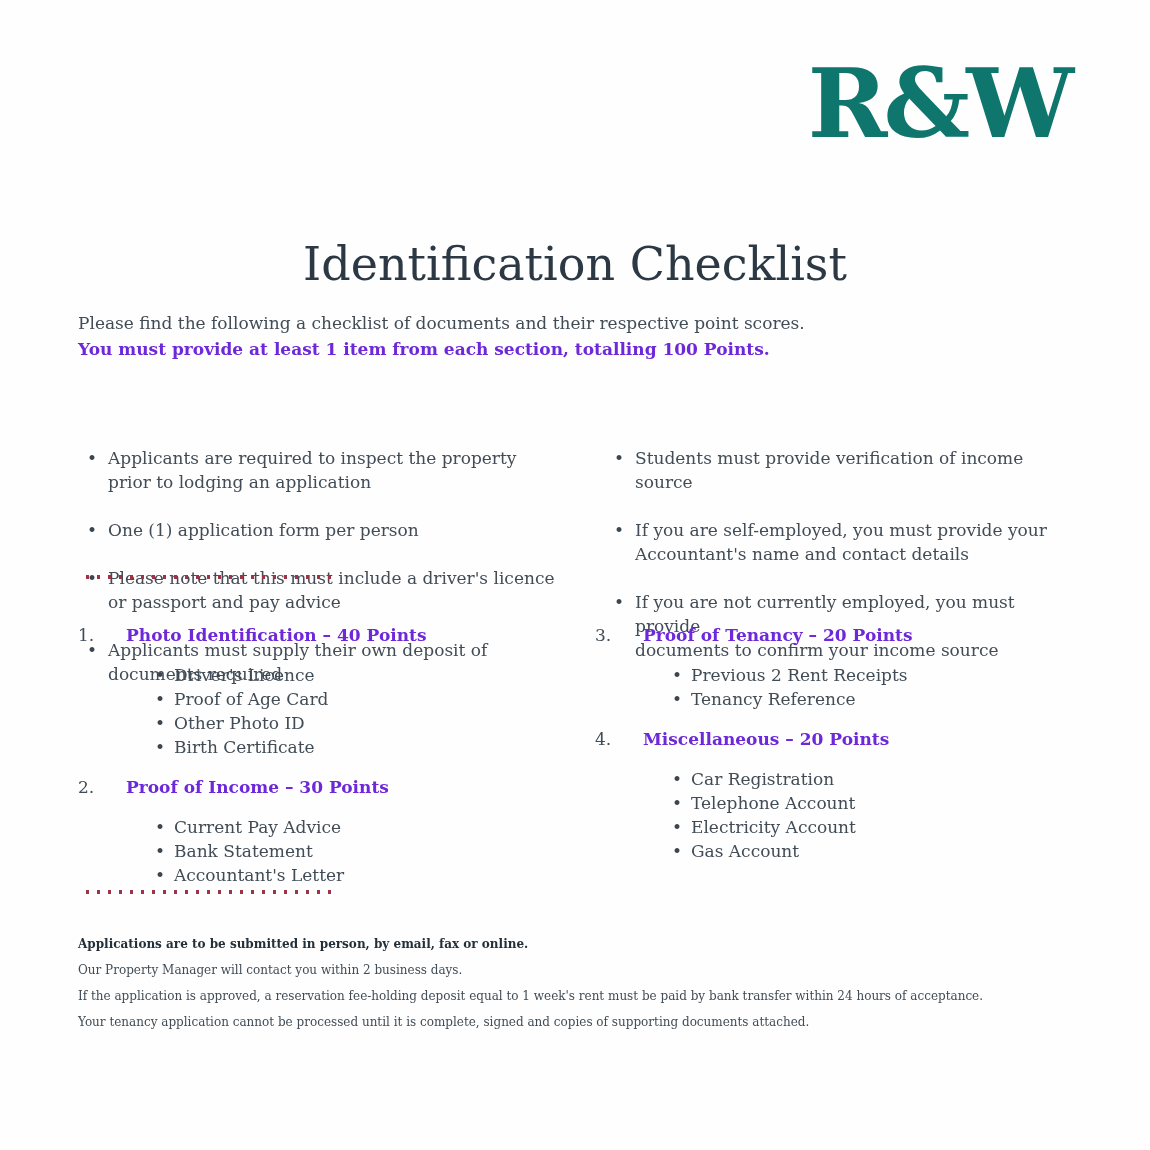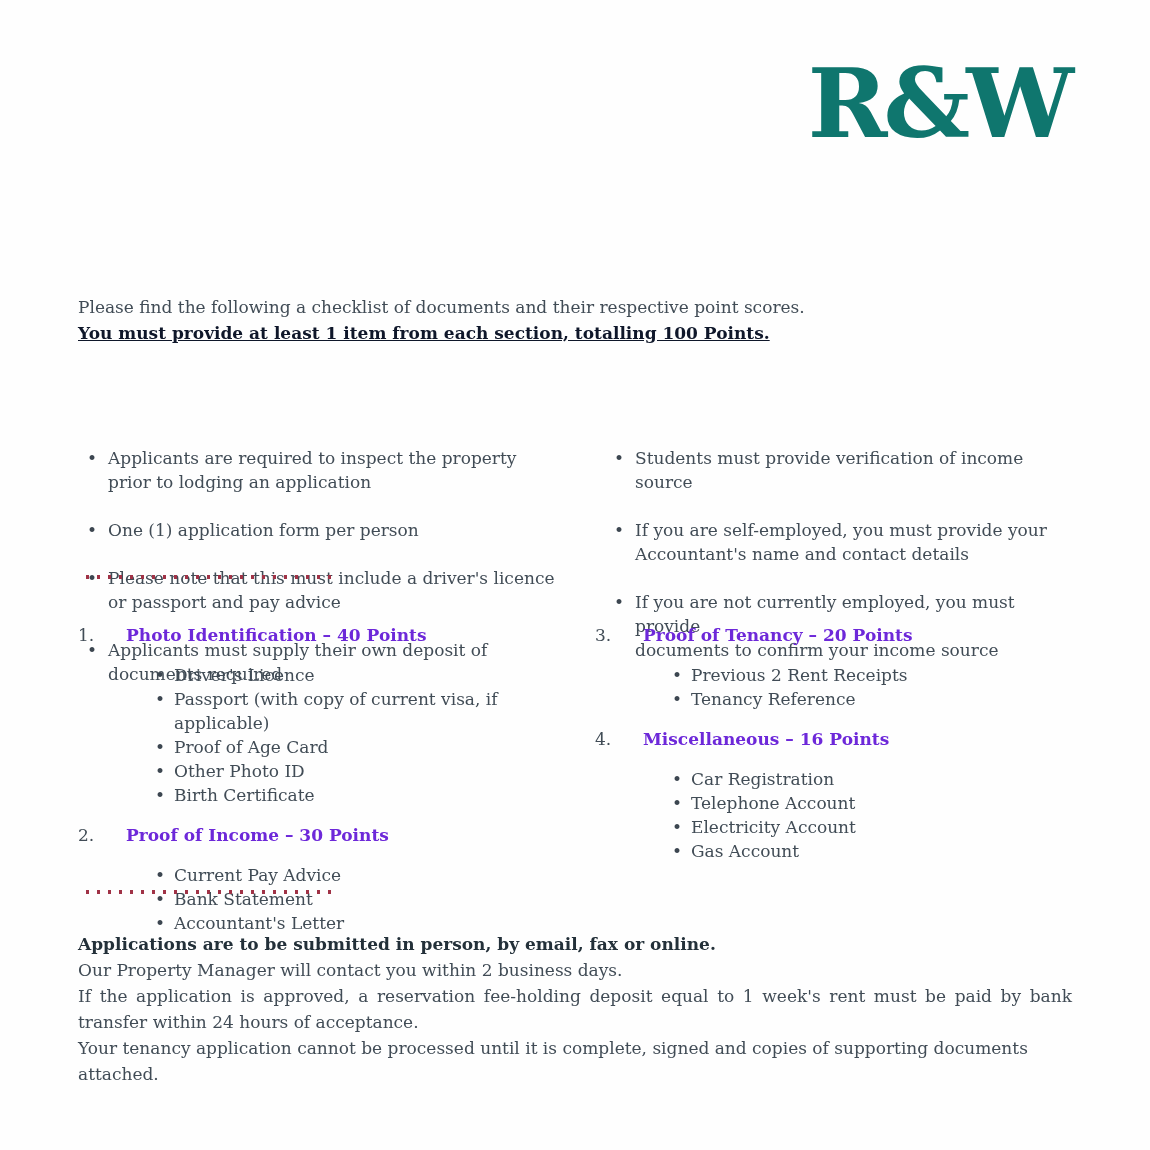--- a/index.html
+++ b/index.html
@@ -19,24 +19,24 @@
     letter-spacing: -4px; color: #0f766e;
   }
 
   .title {
     position: absolute; top: 206px; left: 0; width: 100%;
     text-align: center; font-size: 46px; line-height: 1.2;
     color: #2c3944; font-weight: 400;
   }
 
   .intro {
-    position: absolute; top: 294px; left: 78px; width: 994px;
+    position: absolute; top: 310px; left: 78px; width: 994px;
     font-size: 17px; line-height: 26px;
   }
-  .intro .bold-line { font-weight: bold; color: #0f172a; text-decoration: underline; }
+  .intro .bold-line { font-weight: bold; color: #6d28d9; }
 
   .notes {
     position: absolute; top: 398px; left: 78px; width: 994px;
     display: flex; font-size: 17px; line-height: 24px;
   }
   .notes-col { white-space: pre-line; }
   .notes-left  { width: 500px; }
   .notes-right { margin-left: 27px; width: 467px; }
   ul.blist { list-style: none; margin: 0; padding: 0; }
   ul.blist li { position: relative; padding-left: 30px; }
@@ -63,33 +63,34 @@
   .sec-title { font-weight: bold; color: #6d28d9; }
   ul.sublist { list-style: none; margin: 16px; padding: 0; }
   ul.sublist li { position: relative; padding-left: 80px; }
   ul.sublist li::before {
     content: "\2022"; position: absolute; left: 61px; top: 0;
     color: #3c4650;
   }
 
   .footer {
     position: absolute; top: 931px; left: 78px; width: 994px;
-    font-size: 17px; line-height: 26px;
+    font-size: 12px; line-height: 26px;
   }
   .footer p { margin: 0; }
   .footer .bold-line { font-weight: bold; color: #233039; }
   .footer .justified { text-align: justify; }
 </style>
 </head>
 <body>
 
 <div class="page">
 
   <div class="logo">R&amp;W</div>
 
+  <h1 class="title">Identification Checklist</h1>
 
   <div class="intro">
     <div>Please find the following a checklist of documents and their respective point scores.</div>
     <div class="bold-line">You must provide at least 1 item from each section, totalling 100 Points.</div>
   </div>
 
   <div class="notes">
     <div class="notes-col notes-left">
       <ul class="blist">
         <li>Applicants are required to inspect the property
@@ -118,21 +119,20 @@
   <div class="sections">
     <div class="sec-col-left">
 
       <div class="section">
         <div class="sec-head">
           <span class="sec-num">1.</span>
           <span class="sec-title">Photo Identification – 40 Points</span>
         </div>
         <ul class="sublist">
           <li>Driver's Licence</li>
-          <li>Passport (with copy of current visa, if applicable)</li>
           <li>Proof of Age Card</li>
           <li>Other Photo ID</li>
           <li>Birth Certificate</li>
         </ul>
       </div>
 
       <div class="section">
         <div class="sec-head">
           <span class="sec-num">2.</span>
           <span class="sec-title">Proof of Income – 30 Points</span>
@@ -154,21 +154,21 @@
         </div>
         <ul class="sublist">
           <li>Previous 2 Rent Receipts</li>
           <li>Tenancy Reference</li>
         </ul>
       </div>
 
       <div class="section">
         <div class="sec-head">
           <span class="sec-num">4.</span>
-          <span class="sec-title">Miscellaneous – 16 Points</span>
+          <span class="sec-title">Miscellaneous – 20 Points</span>
         </div>
         <ul class="sublist">
           <li>Car Registration</li>
           <li>Telephone Account</li>
           <li>Electricity Account</li>
           <li>Gas Account</li>
         </ul>
       </div>
 
     </div>

